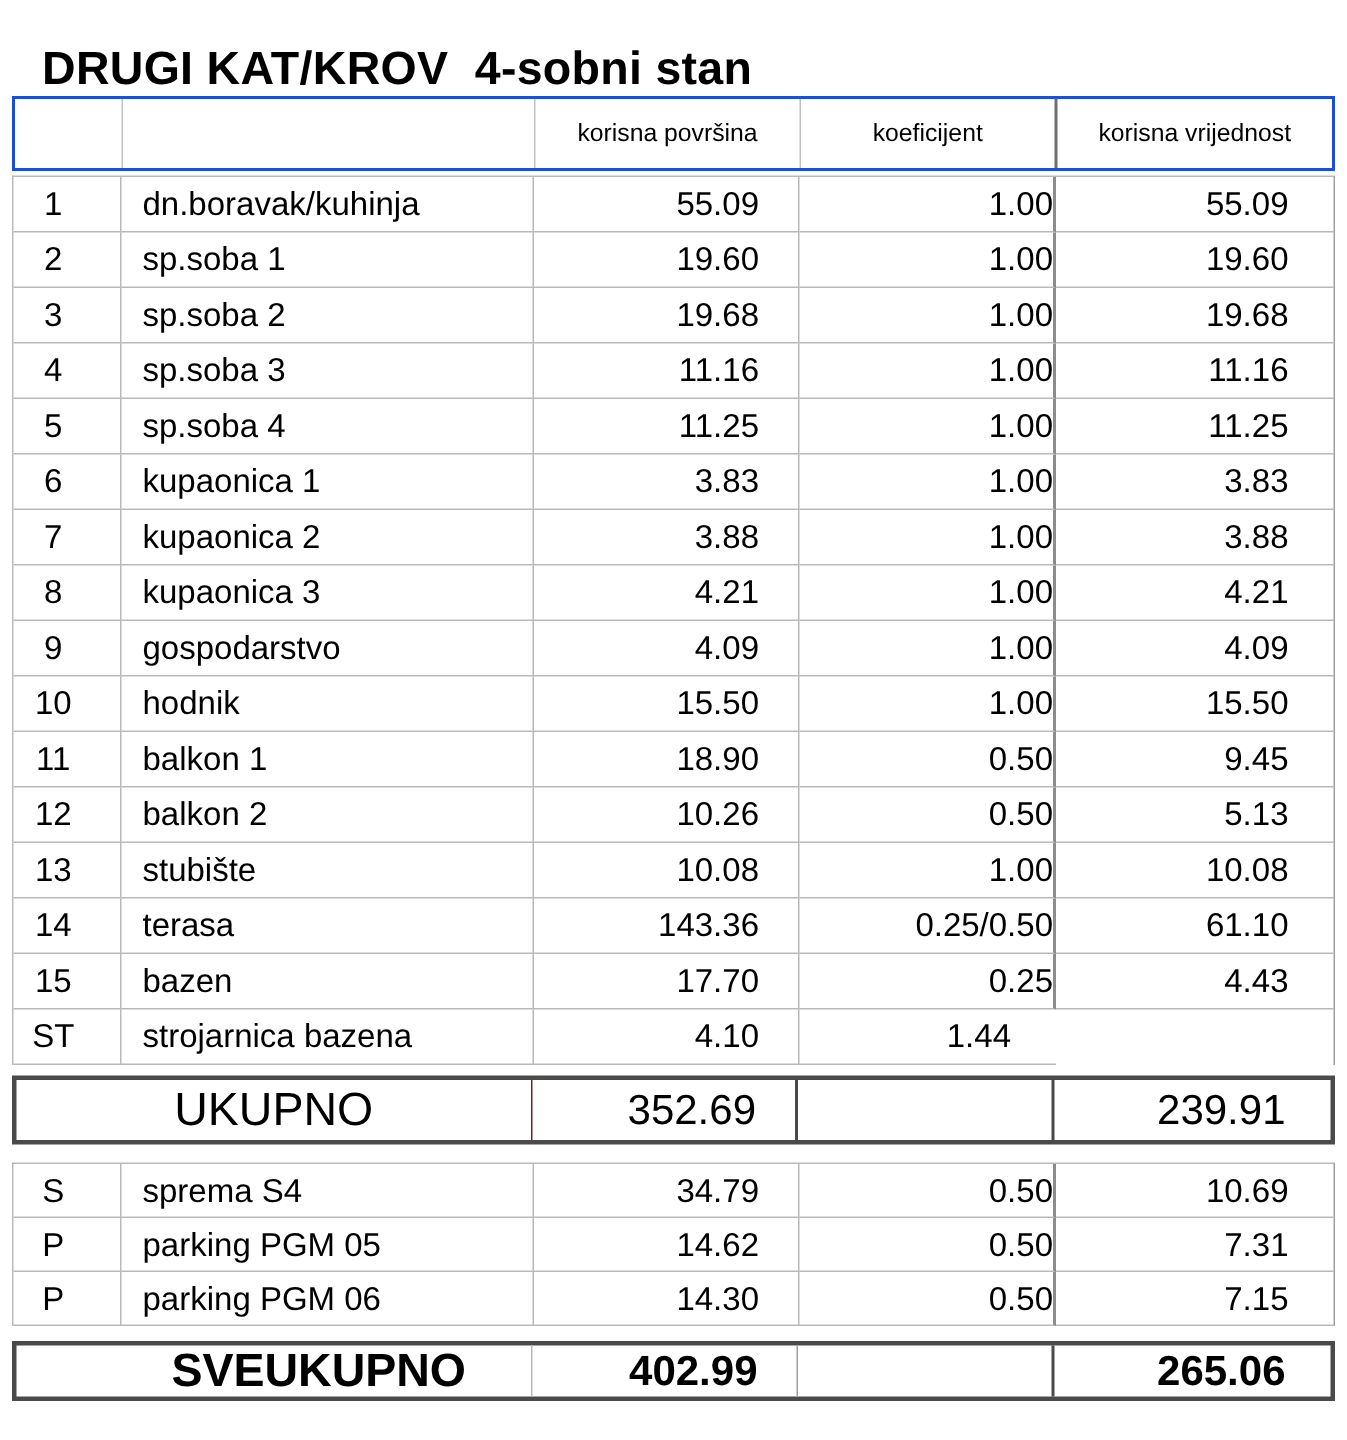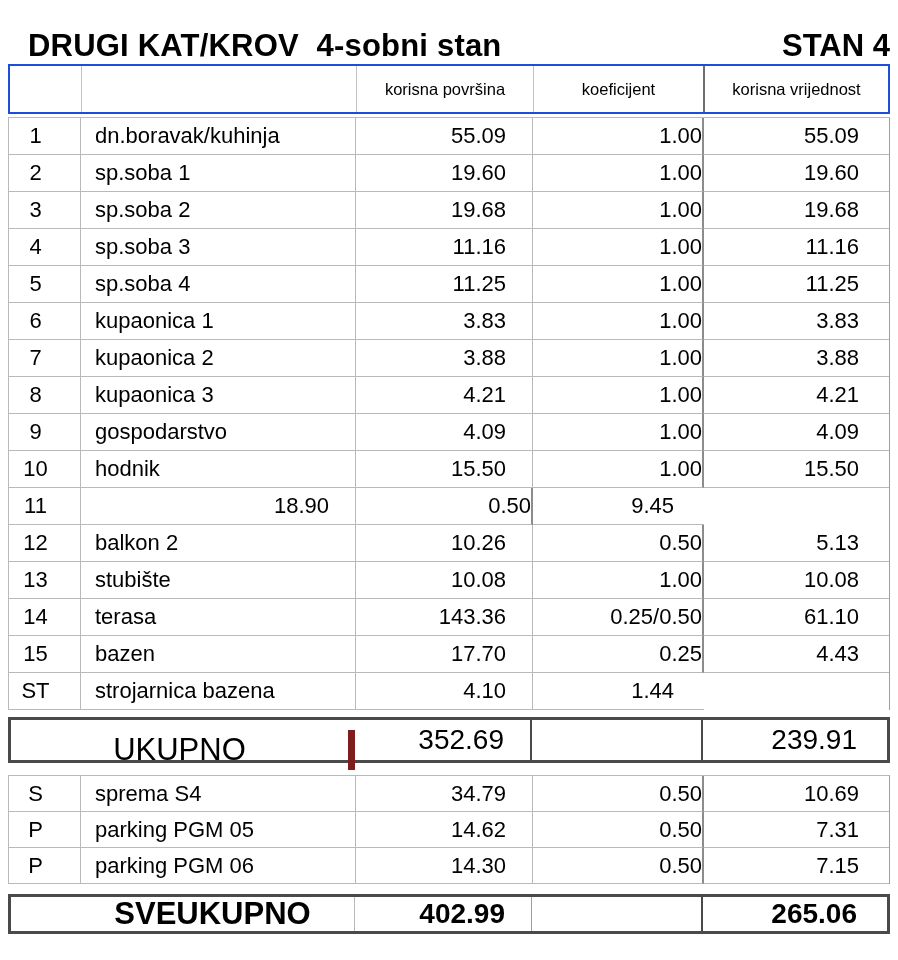--- a/index.html
+++ b/index.html
@@ -55,36 +55,35 @@
 
   
   .totalbox {
     border:3px solid #4a4a4a; box-sizing:border-box; background:#fff;
   }
   .ukupno    { margin-top:7px;  height:46px; }
   .sveukupno { margin-top:10px; height:40px; }
   .totalbox .c { height:100%; }
   .tlabel { justify-content:center; font-size:31px; }
   .tnum   { font-size:28px; }
-  .ukupno .tl  { border-right:7px solid #7f1d1d;margin-top:10px; }
+  .ukupno .tl  { border-right:1px solid #7f1d1d; }
   .ukupno .t3  { border-right:2px solid #4a4a4a; }
   .ukupno .t4  { border-right:2px solid #4a4a4a; }
   .sveukupno .tl { border-right:1px solid #b9b9b9; padding-left:60px; }
   .sveukupno .t3 { border-right:1px solid #9f9f9f; }
   .sveukupno .t4 { border-right:2px solid #4a4a4a; }
   .bold { font-weight:bold; }
 </style>
 </head>
 <body>
 
 <div class="page">
 
   <div class="titlebar">
     <div class="title-left">DRUGI KAT/KROV  4-sobni stan</div>
-    <div class="title-right">STAN 4</div>
   </div>
 
   <div class="grid5 thead">
     <div class="c c1"></div>
     <div class="c c2"></div>
     <div class="c hlabel">korisna površina</div>
     <div class="c hlabel hc4">koeficijent</div>
     <div class="c hlabel">korisna vrijednost</div>
   </div>
 
@@ -154,20 +153,21 @@
       </div>
       <div class="grid5 row">
         <div class="c c1">10</div>
         <div class="c c2">hodnik</div>
         <div class="c c3 num">15.50</div>
         <div class="c c4 num">1.00</div>
         <div class="c c5 num">15.50</div>
       </div>
       <div class="grid5 row">
         <div class="c c1">11</div>
+        <div class="c c2">balkon 1</div>
         <div class="c c3 num">18.90</div>
         <div class="c c4 num">0.50</div>
         <div class="c c5 num">9.45</div>
       </div>
       <div class="grid5 row">
         <div class="c c1">12</div>
         <div class="c c2">balkon 2</div>
         <div class="c c3 num">10.26</div>
         <div class="c c4 num">0.50</div>
         <div class="c c5 num">5.13</div>

